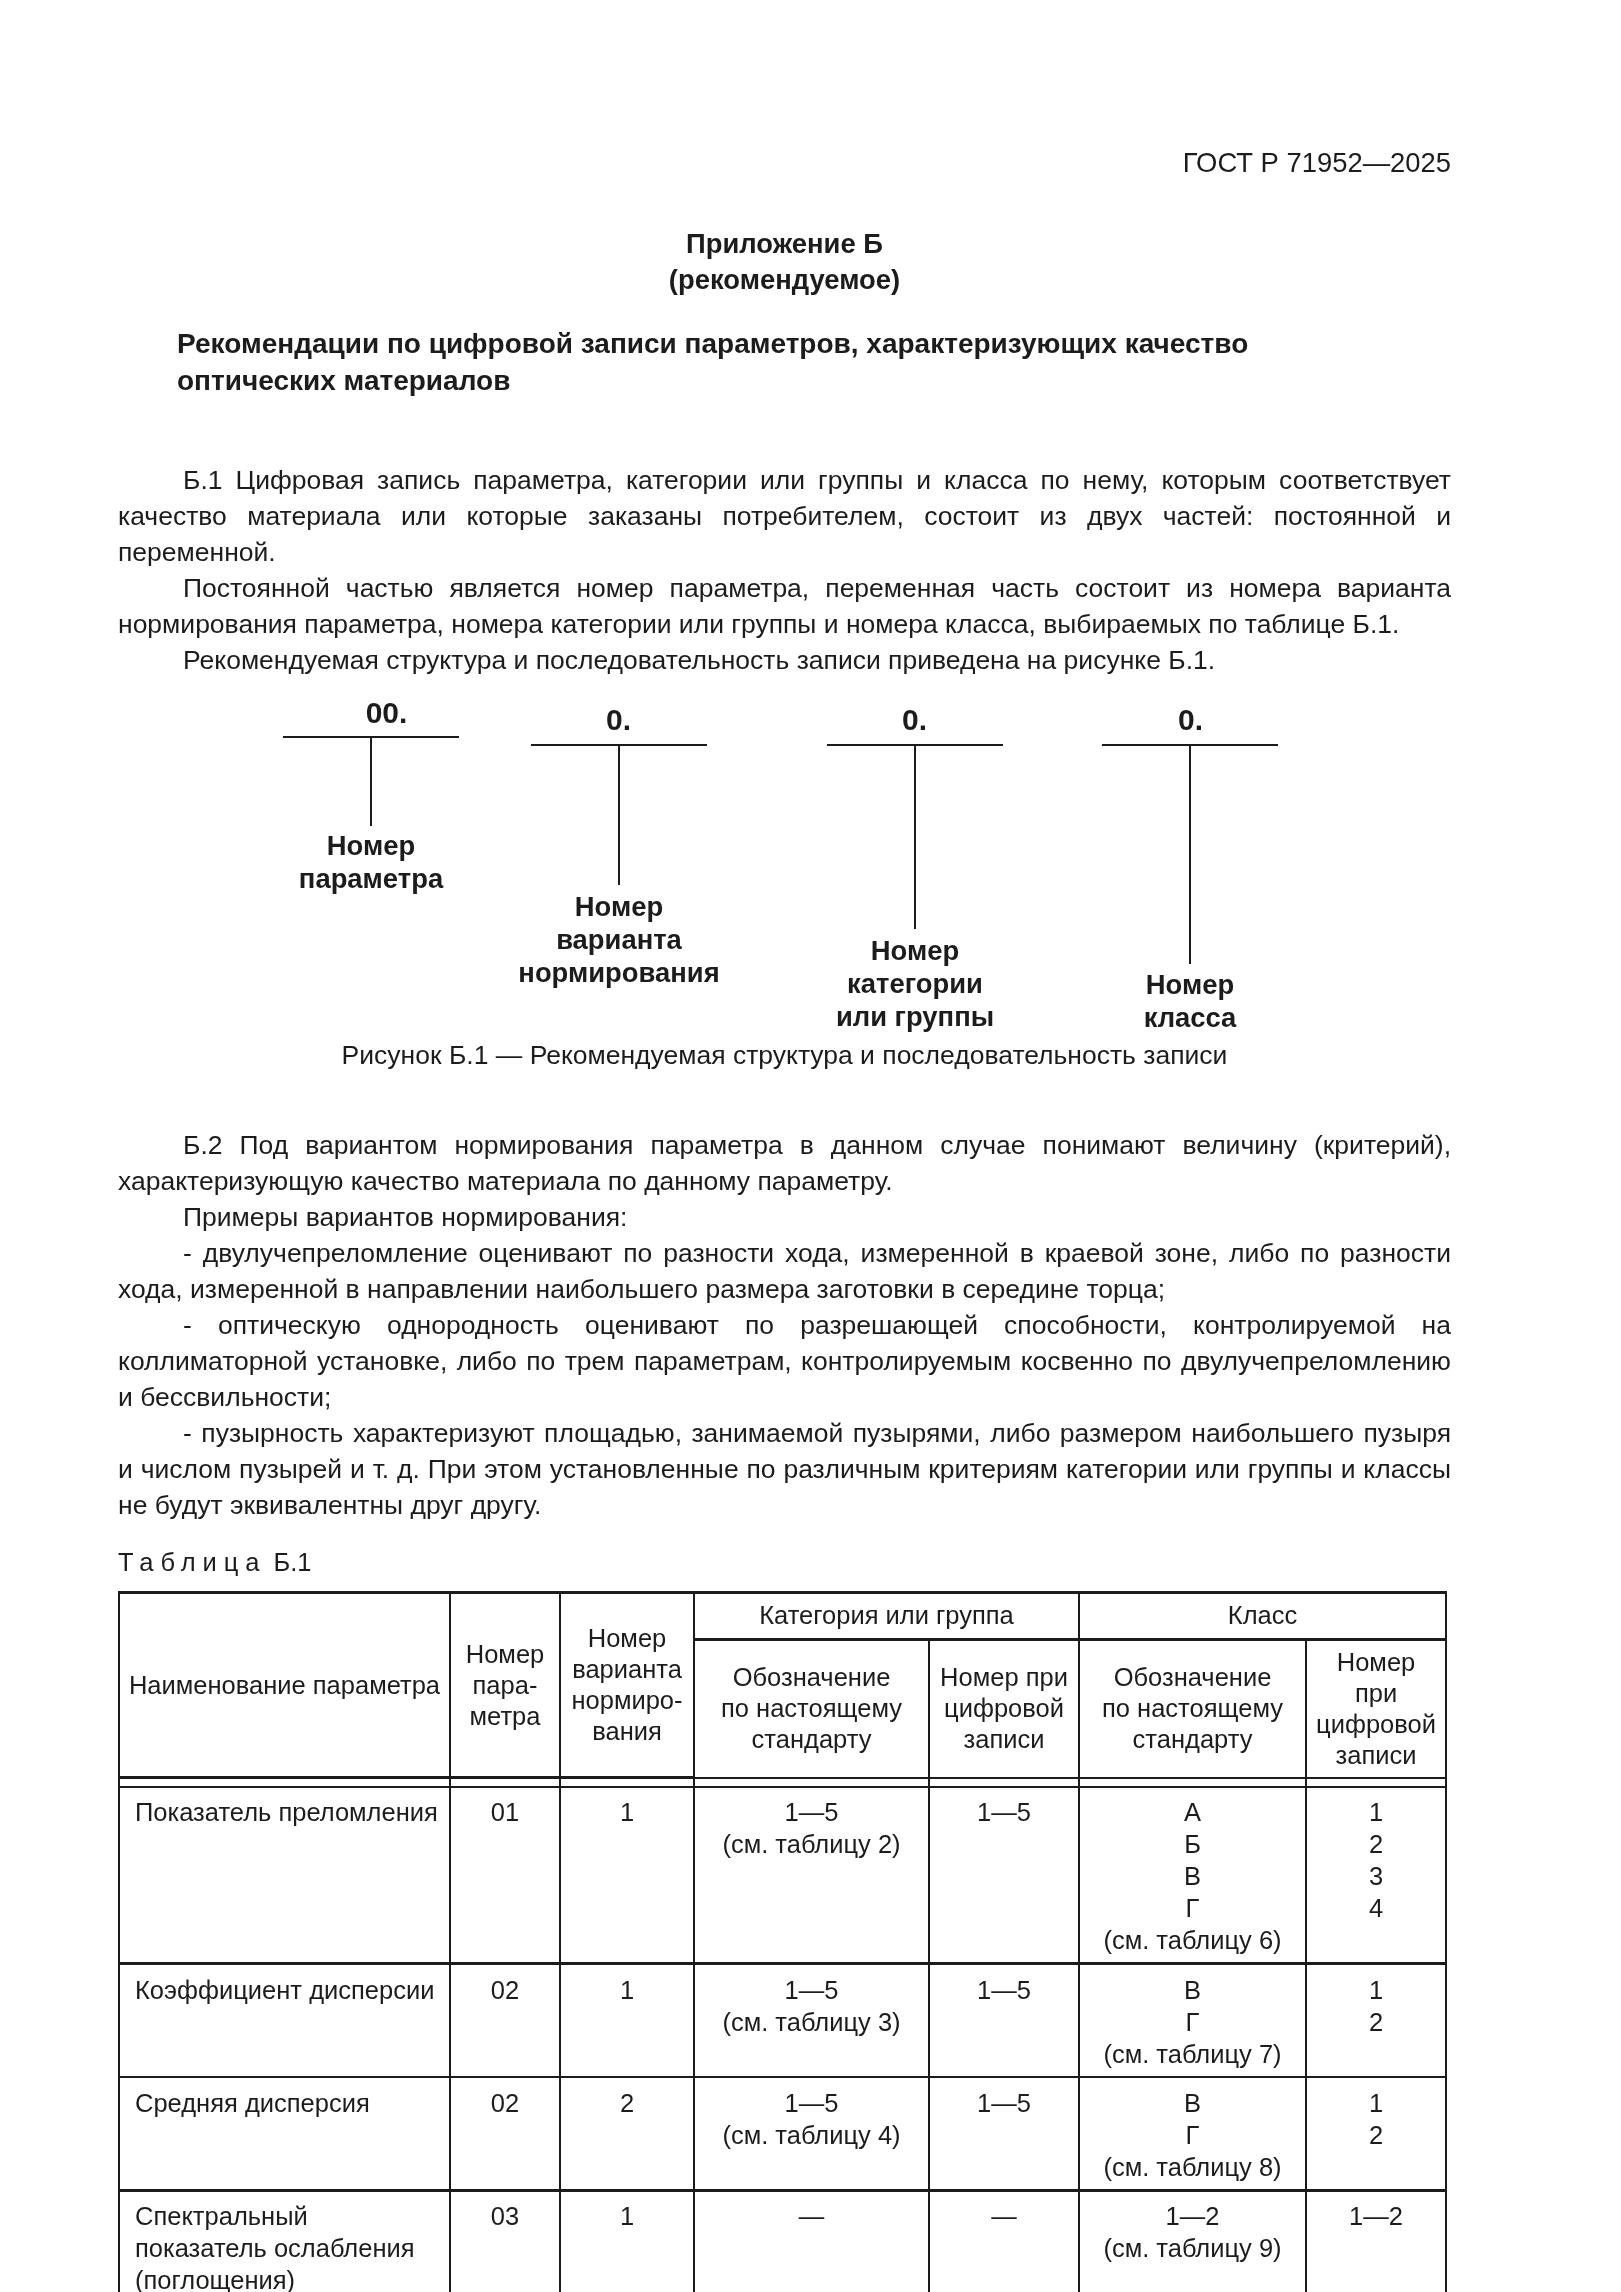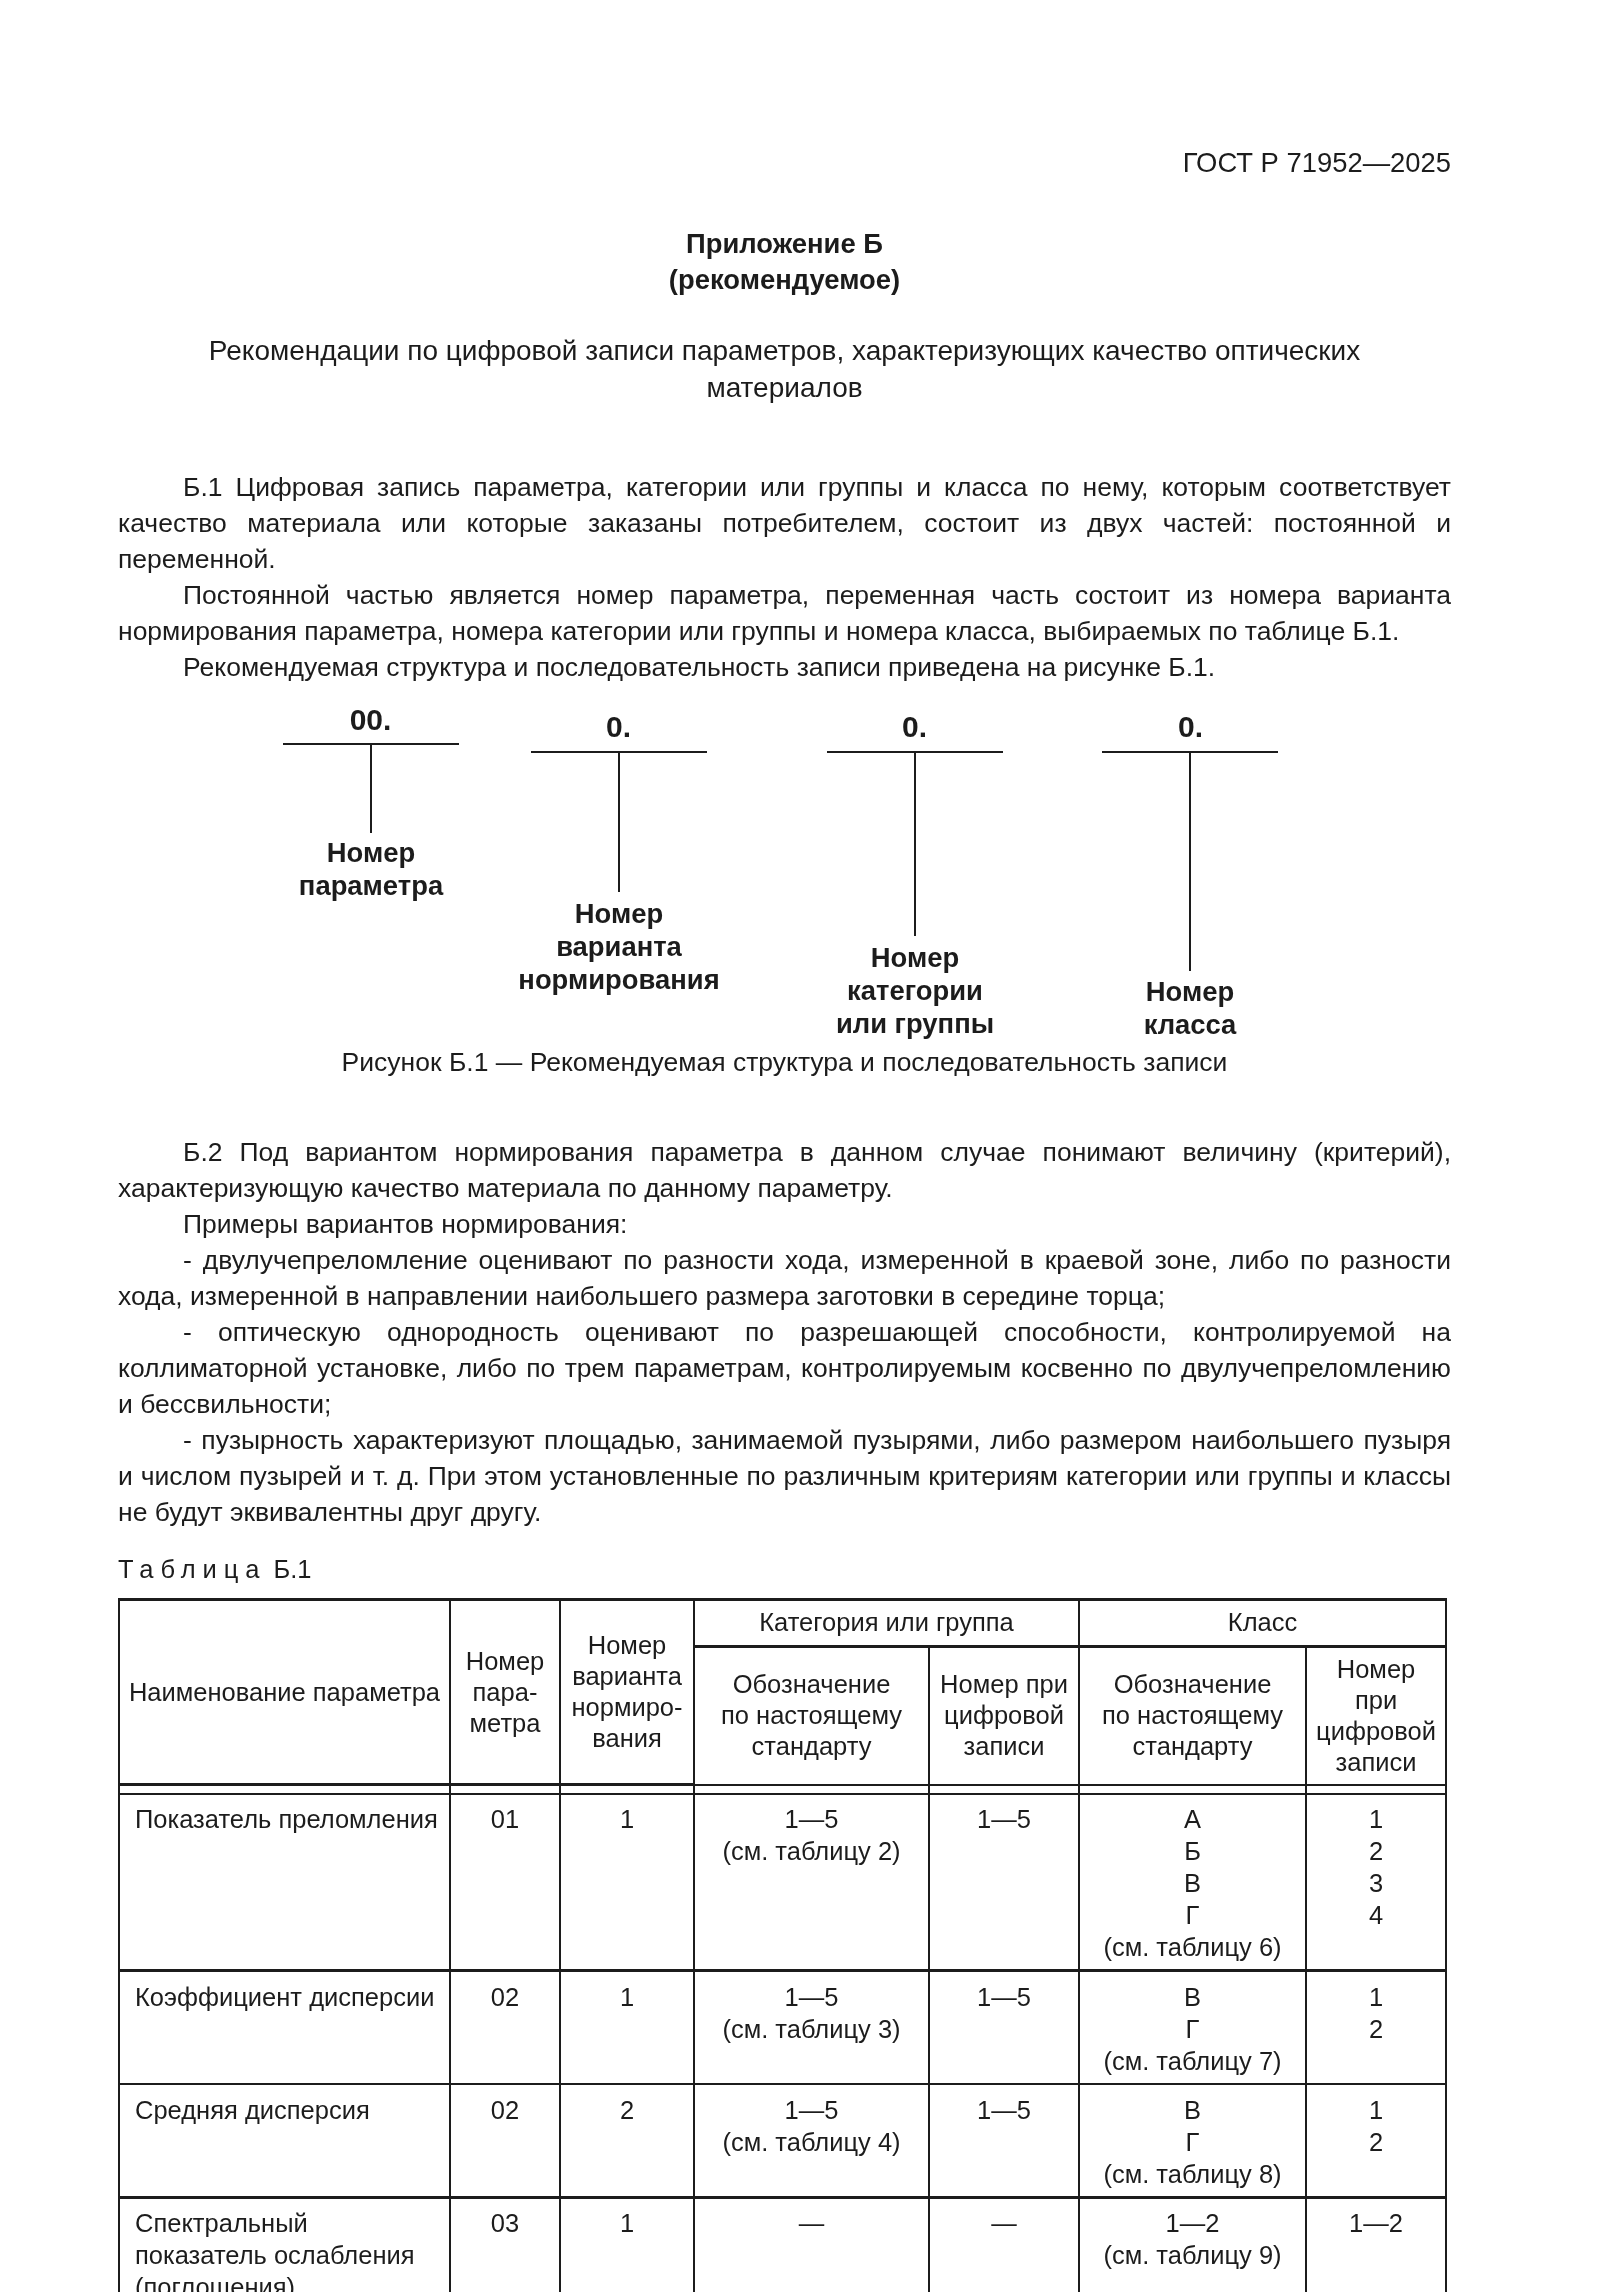--- a/index.html
+++ b/index.html
@@ -16,23 +16,22 @@
     text-align: right;
     font-size: 27.4px; font-weight: normal;
   }
   .app-title {
     margin-top: 47px;
     text-align: center;
     font-size: 27.4px; font-weight: bold; line-height: 36px;
     white-space: pre-line;
   }
   .doc-heading {
-    margin-top: 34px;
-    text-align: center;
-    font-size: 28px; font-weight: normal; line-height: 37px;
+    margin-top: 27px;
+    font-size: 28px; font-weight: bold; line-height: 37px;
     padding: 0 59px;
   }
   .para-block { margin-top: 63px; }
   .para {
     font-size: 26.5px; line-height: 36px;
     text-align: justify;
     text-indent: 65px;
   }
   
   .figure { position: relative; height: 392px; margin-top: 11.8px; }
@@ -96,21 +95,21 @@
   <div class="doc-heading">Рекомендации по цифровой записи параметров, характеризующих качество оптических материалов</div>
 
   <div class="para-block">
     <p class="para">Б.1 Цифровая запись параметра, категории или группы и класса по нему, которым соответствует качество материала или которые заказаны потребителем, состоит из двух частей: постоянной и переменной.</p>
     <p class="para">Постоянной частью является номер параметра, переменная часть состоит из номера варианта нормирования параметра, номера категории или группы и номера класса, выбираемых по таблице Б.1.</p>
     <p class="para">Рекомендуемая структура и последовательность записи приведена на рисунке Б.1.</p>
   </div>
 
   <div class="figure">
 
-    <div class="fig-digits" style="left:184px; top:5.9px;">00.</div>
+    <div class="fig-digits" style="left:200px; top:5.9px;">00.</div>
     <div class="fig-underline" style="left:165px; top:46px;"></div>
     <div class="fig-vline" style="left:252px; top:48px; height:88px;"></div>
     <div class="fig-label" style="left:106px; top:139px;">Номер
 параметра</div>
 
     <div class="fig-digits" style="left:432px; top:13.7px;">0.</div>
     <div class="fig-underline" style="left:413px; top:54px;"></div>
     <div class="fig-vline" style="left:500px; top:56px; height:139px;"></div>
     <div class="fig-label" style="left:354px; top:200px;">Номер
 варианта

